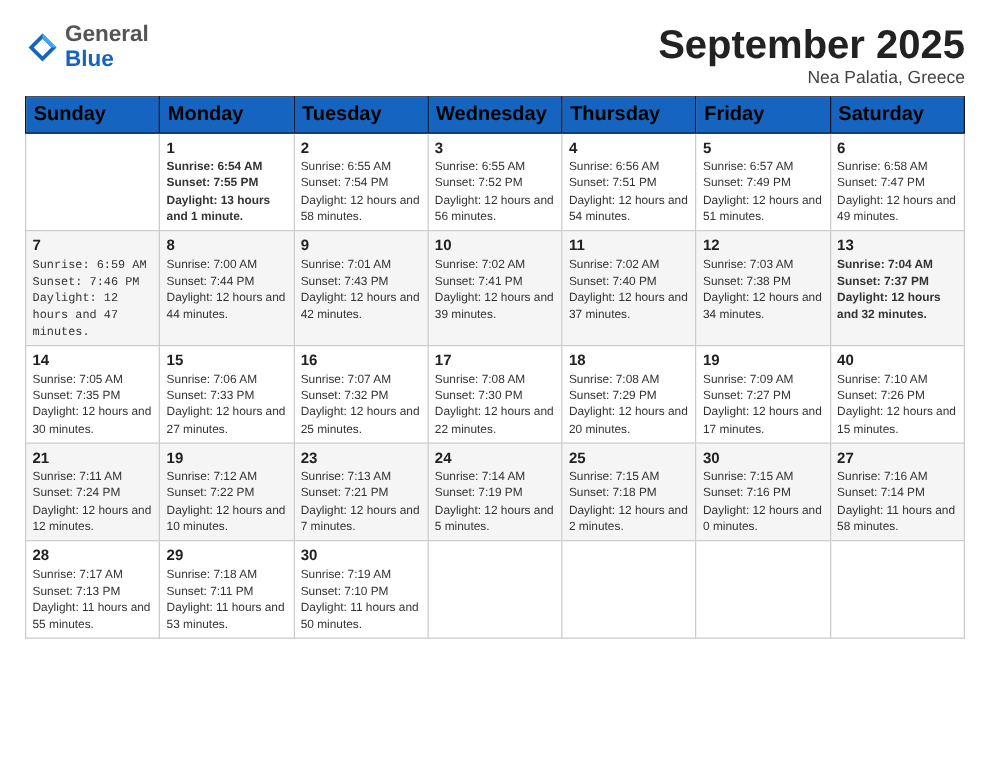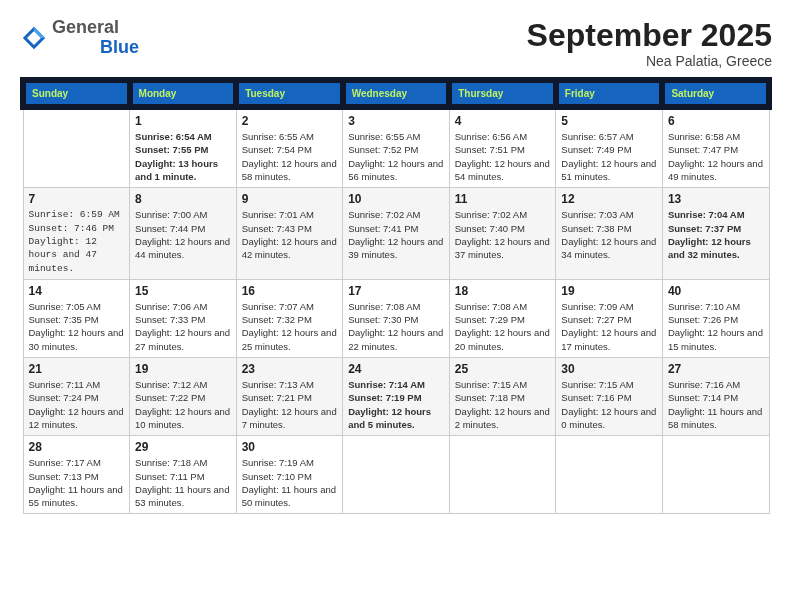--- a/index.html
+++ b/index.html
@@ -27,21 +27,21 @@
       display: flex;
       align-items: center;
       gap: 4px;
     }
     .logo-text {
       font-size: 18px;
       font-weight: bold;
       line-height: 1.1;
     }
     .logo-general { color: #555; }
-    .logo-blue { color: #1565c0; margin-left: 48px; }
+    .logo-blue { color: #1565c0; }
     .logo-icon {
       width: 28px;
       height: 28px;
     }
     .title-block {
       text-align: right;
     }
     .month-title {
       font-size: 32px;
       font-weight: bold;
@@ -52,26 +52,26 @@
       font-size: 14px;
       color: #444;
     }
     .calendar {
       width: 100%;
       border-collapse: collapse;
       flex: 1;
     }
     .calendar thead tr th {
       background: #1565c0;
-      color: #bef264;
-      font-size: 10px;
+      color: #000000;
+      font-size: 16px;
       font-weight: bold;
       padding: 5px 6px;
       text-align: left;
-      border: 6px solid #0f172a;
+      border: 1px solid #0f172a;
     }
     .calendar tbody tr td {
       border: 1px solid #ccc;
       vertical-align: top;
       padding: 4px 5px;
       width: calc(100% / 7);
       background: #fff;
     }
     .calendar tbody tr:nth-child(even) td {
       background: #f5f5f5;
@@ -267,21 +267,21 @@
 Daylight: 12 hours and 10 minutes.</div>
           </td>
           <td>
             <div class="day-number">23</div>
             <div class="day-info" style="white-space: pre-line;">Sunrise: 7:13 AM
 Sunset: 7:21 PM
 Daylight: 12 hours and 7 minutes.</div>
           </td>
           <td>
             <div class="day-number">24</div>
-            <div class="day-info" style="white-space: pre-line; font-weight: bold;">Sunrise: 7:14 AM
+            <div class="day-info" style="white-space: pre-line;">Sunrise: 7:14 AM
 Sunset: 7:19 PM
 Daylight: 12 hours and 5 minutes.</div>
           </td>
           <td>
             <div class="day-number">25</div>
             <div class="day-info" style="white-space: pre-line;">Sunrise: 7:15 AM
 Sunset: 7:18 PM
 Daylight: 12 hours and 2 minutes.</div>
           </td>
           <td>

